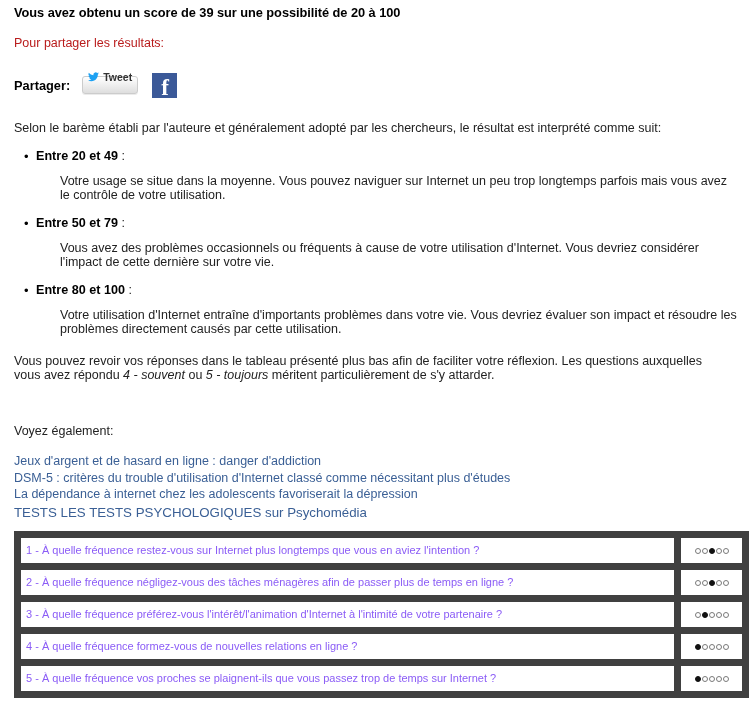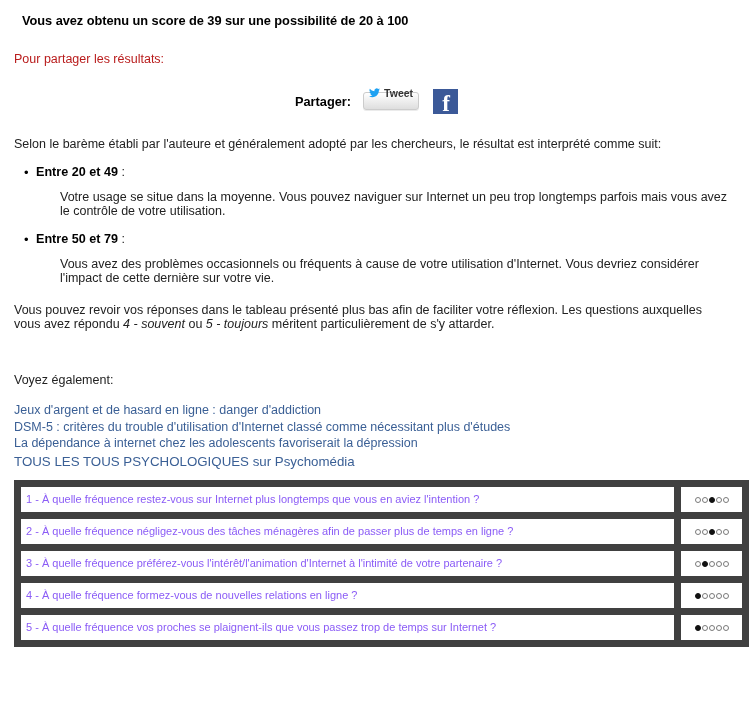--- a/index.html
+++ b/index.html
@@ -21,38 +21,37 @@
     padding: 0 14px;
     box-sizing: border-box;
     width: 753px;
   }
 
   
   .score-line {
     font-weight: bold;
     font-size: 12.8px;
     color: #000000;
-    margin: 8px;
+    margin: 0;
     padding-top: 5px;
     letter-spacing: -0.05px;
   }
   .share-intro {
     margin: 0;
     padding-top: 16px;
     font-size: 12.5px;
     color: #b91c1c;
   }
 
   
   .share-row {
     display: flex;
     align-items: center;
     padding-top: 21px;
     height: 28px;
-    justify-content: center;
   }
   .share-label {
     font-weight: bold;
     font-size: 12.8px;
     color: #000;
     margin-right: 12px;
   }
   .tweet-btn {
     display: inline-flex;
     align-items: center;
@@ -246,31 +245,35 @@
 
   <ul class="ranges">
     <li>
       <span class="range-title">Entre 20 et 49</span><span> :</span>
       <p class="range-desc">Votre usage se situe dans la moyenne. Vous pouvez naviguer sur Internet un peu trop longtemps parfois mais vous avez le contrôle de votre utilisation.</p>
     </li>
     <li>
       <span class="range-title">Entre 50 et 79</span><span> :</span>
       <p class="range-desc">Vous avez des problèmes occasionnels ou fréquents à cause de votre utilisation d'Internet. Vous devriez considérer l'impact de cette dernière sur votre vie.</p>
     </li>
+    <li>
+      <span class="range-title">Entre 80 et 100</span><span> :</span>
+      <p class="range-desc">Votre utilisation d'Internet entraîne d'importants problèmes dans votre vie. Vous devriez évaluer son impact et résoudre les problèmes directement causés par cette utilisation.</p>
+    </li>
   </ul>
 
   <p class="closing-para"><span>Vous pouvez revoir vos réponses dans le tableau présenté plus bas afin de faciliter votre réflexion. Les questions auxquelles vous avez répondu </span><i>4 - souvent</i><span> ou </span><i>5 - toujours</i><span> méritent particulièrement de s'y attarder.</span></p>
 
   <p class="seealso-title">Voyez également:</p>
 
   <div class="links">
     <a href="#">Jeux d'argent et de hasard en ligne : danger d'addiction</a>
     <a href="#">DSM-5 : critères du trouble d'utilisation d'Internet classé comme nécessitant plus d'études</a>
     <a href="#">La dépendance à internet chez les adolescents favoriserait la dépression</a>
-    <a href="#" class="big">TOUS LES TOUS PSYCHOLOGIQUES sur Psychomédia</a>
+    <a href="#" class="big">TESTS LES TESTS PSYCHOLOGIQUES sur Psychomédia</a>
   </div>
 
 
   <table class="answers">
     <tbody>
         <tr>
           <td class="q-cell">1 - À quelle fréquence restez-vous sur Internet plus longtemps que vous en aviez l'intention ?</td>
           <td class="a-cell"><span class="dot"></span><span class="dot"></span><span class="dot on"></span><span class="dot"></span><span class="dot"></span></td>
         </tr>
         <tr>

